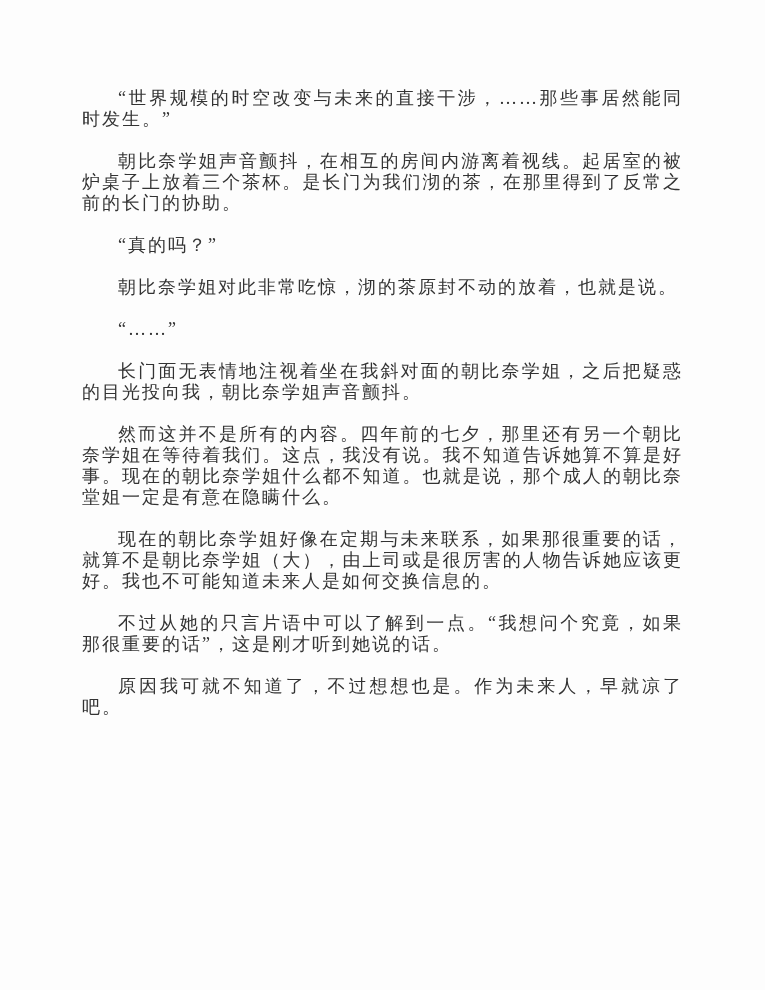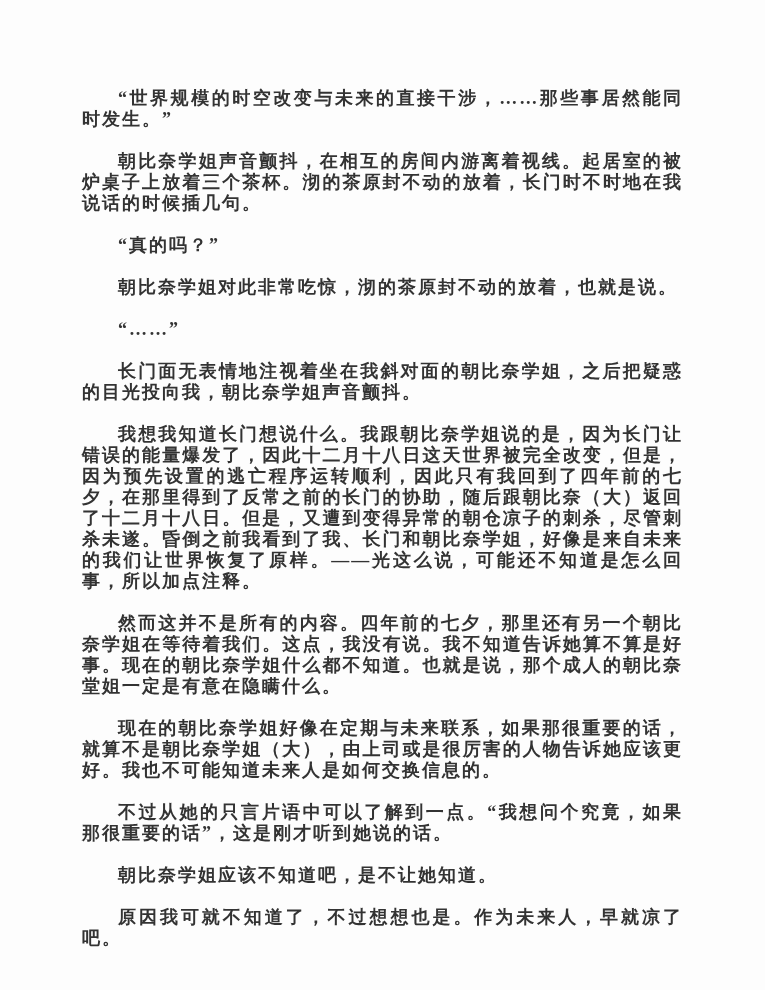--- a/index.html
+++ b/index.html
@@ -23,37 +23,34 @@
     font-family: "Liberation Serif", "DejaVu Serif", serif;
     font-size: 18px;
     line-height: 21px;
     letter-spacing: 2px;
     text-align: justify;
   }
   .text-block p {
     margin: 21px 0 0 0;
     text-indent: 2em;
     word-break: break-all;
-    font-weight: bold;
   }
   .text-block p:first-child {
     margin-top: 0;
   }
 </style>
 </head>
 <body>
 
 <div class="page" style="background: rgb(253, 253, 253);">
   <div class="text-block" style="color: rgb(51, 51, 51);">
       <p>“世界规模的时空改变与未来的直接干涉，……那些事居然能同时发生。”</p>
-      <p>朝比奈学姐声音颤抖，在相互的房间内游离着视线。起居室的被炉桌子上放着三个茶杯。沏的茶原封不动的放着，长门时不时地在我说话的时候插几句。</p>
+      <p>朝比奈学姐声音颤抖，在相互的房间内游离着视线。起居室的被炉桌子上放着三个茶杯。是长门为我们沏的茶，在那里得到了反常之前的长门的协助。</p>
       <p>“真的吗？”</p>
       <p>朝比奈学姐对此非常吃惊，沏的茶原封不动的放着，也就是说。</p>
       <p>“……”</p>
       <p>长门面无表情地注视着坐在我斜对面的朝比奈学姐，之后把疑惑的目光投向我，朝比奈学姐声音颤抖。</p>
-      <p>我想我知道长门想说什么。我跟朝比奈学姐说的是，因为长门让错误的能量爆发了，因此十二月十八日这天世界被完全改变，但是，因为预先设置的逃亡程序运转顺利，因此只有我回到了四年前的七夕，在那里得到了反常之前的长门的协助，随后跟朝比奈（大）返回了十二月十八日。但是，又遭到变得异常的朝仓凉子的刺杀，尽管刺杀未遂。昏倒之前我看到了我、长门和朝比奈学姐，好像是来自未来的我们让世界恢复了原样。——光这么说，可能还不知道是怎么回事，所以加点注释。</p>
       <p>然而这并不是所有的内容。四年前的七夕，那里还有另一个朝比奈学姐在等待着我们。这点，我没有说。我不知道告诉她算不算是好事。现在的朝比奈学姐什么都不知道。也就是说，那个成人的朝比奈堂姐一定是有意在隐瞒什么。</p>
       <p>现在的朝比奈学姐好像在定期与未来联系，如果那很重要的话，就算不是朝比奈学姐（大），由上司或是很厉害的人物告诉她应该更好。我也不可能知道未来人是如何交换信息的。</p>
       <p>不过从她的只言片语中可以了解到一点。“我想问个究竟，如果那很重要的话”，这是刚才听到她说的话。</p>
-      <p>朝比奈学姐应该不知道吧，是不让她知道。</p>
       <p>原因我可就不知道了，不过想想也是。作为未来人，早就凉了吧。</p>
     </div>
 </div>
 
 </body></html>

